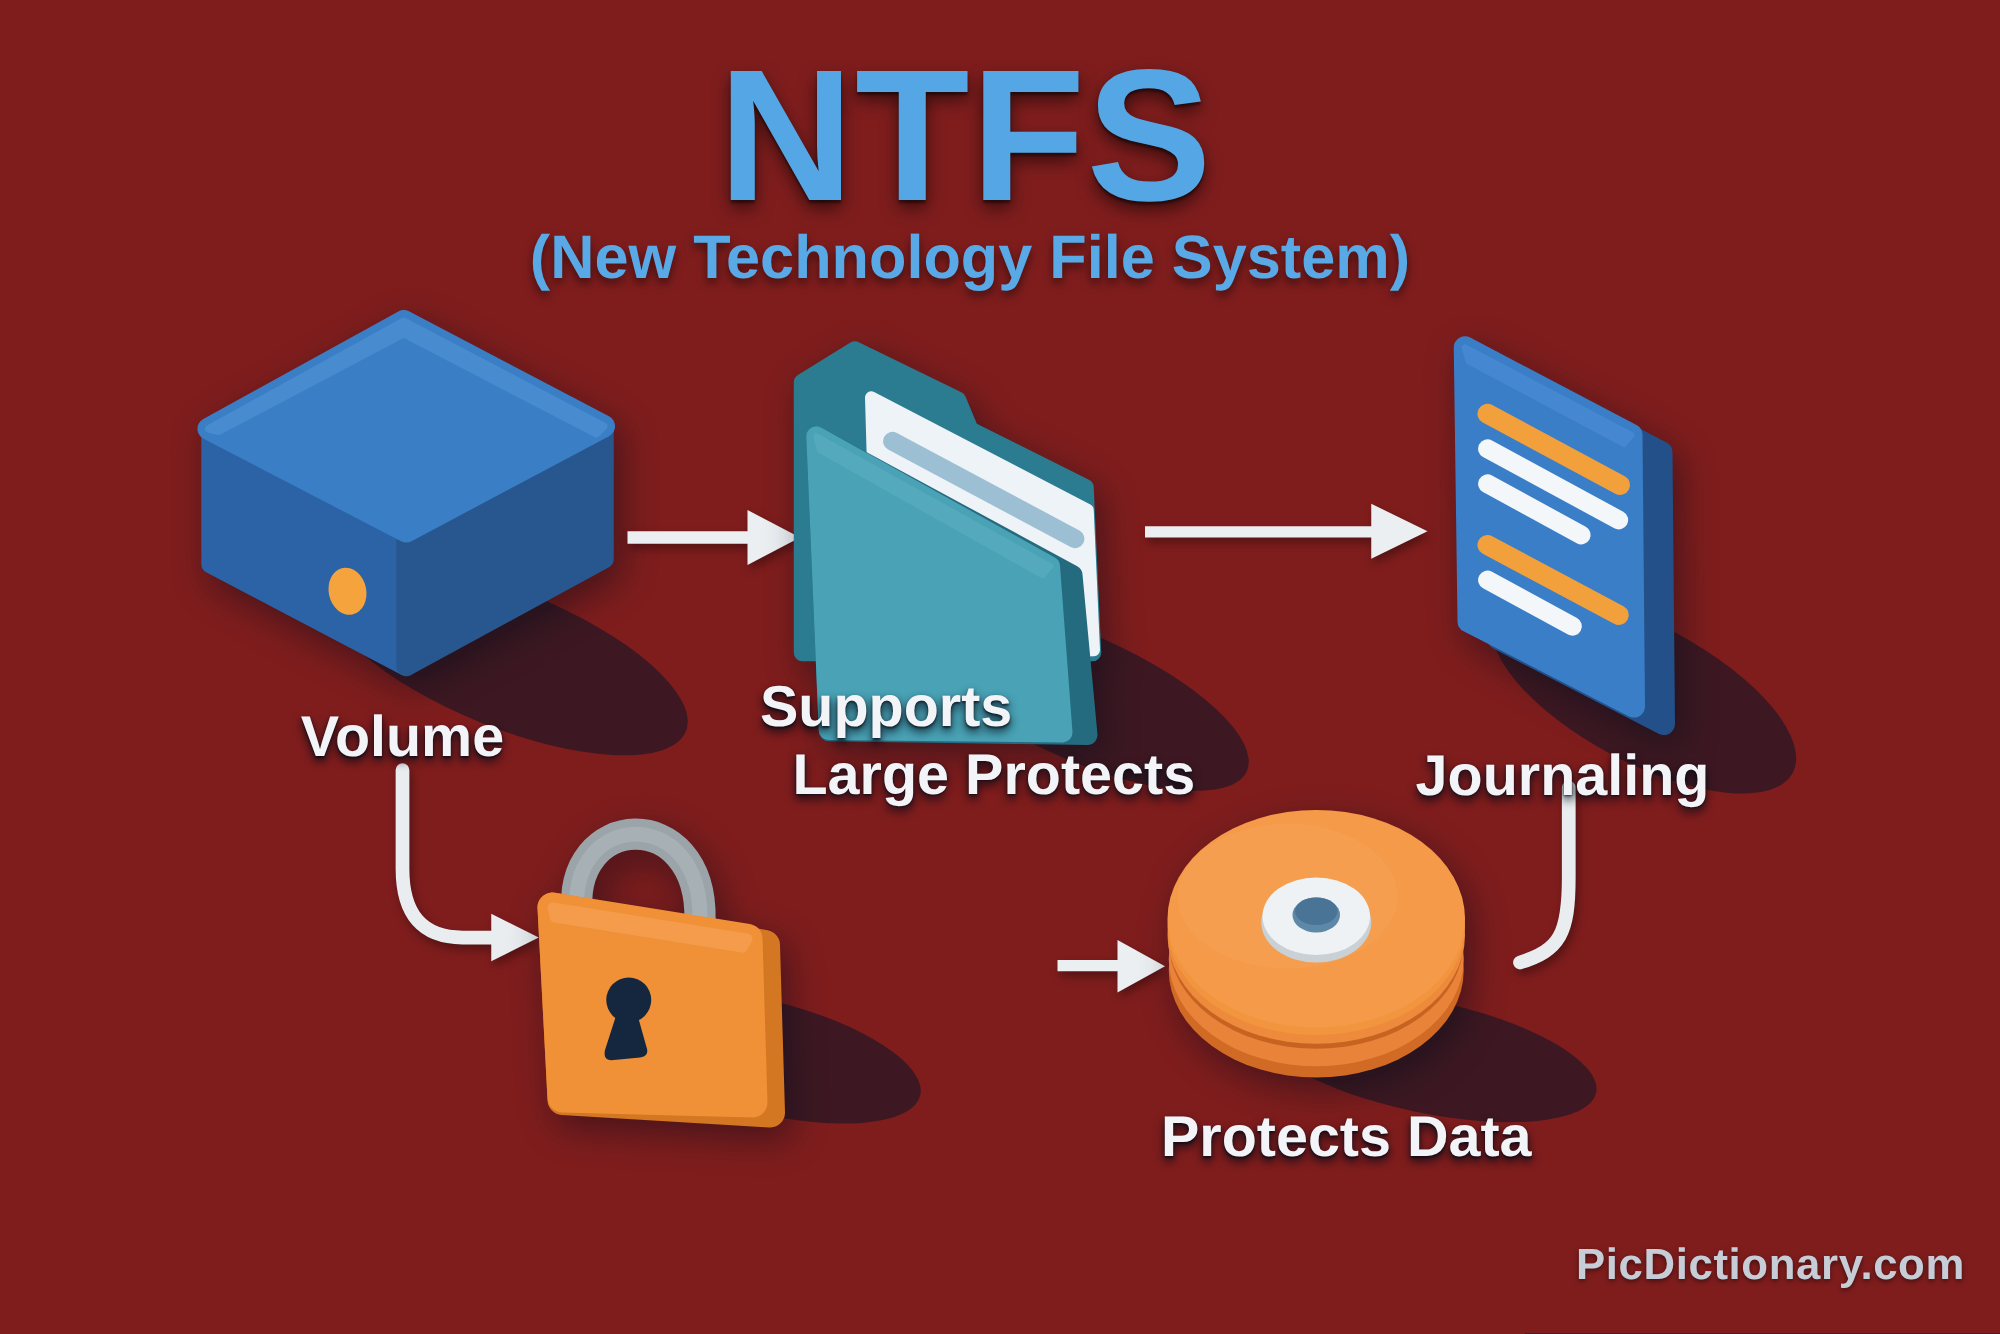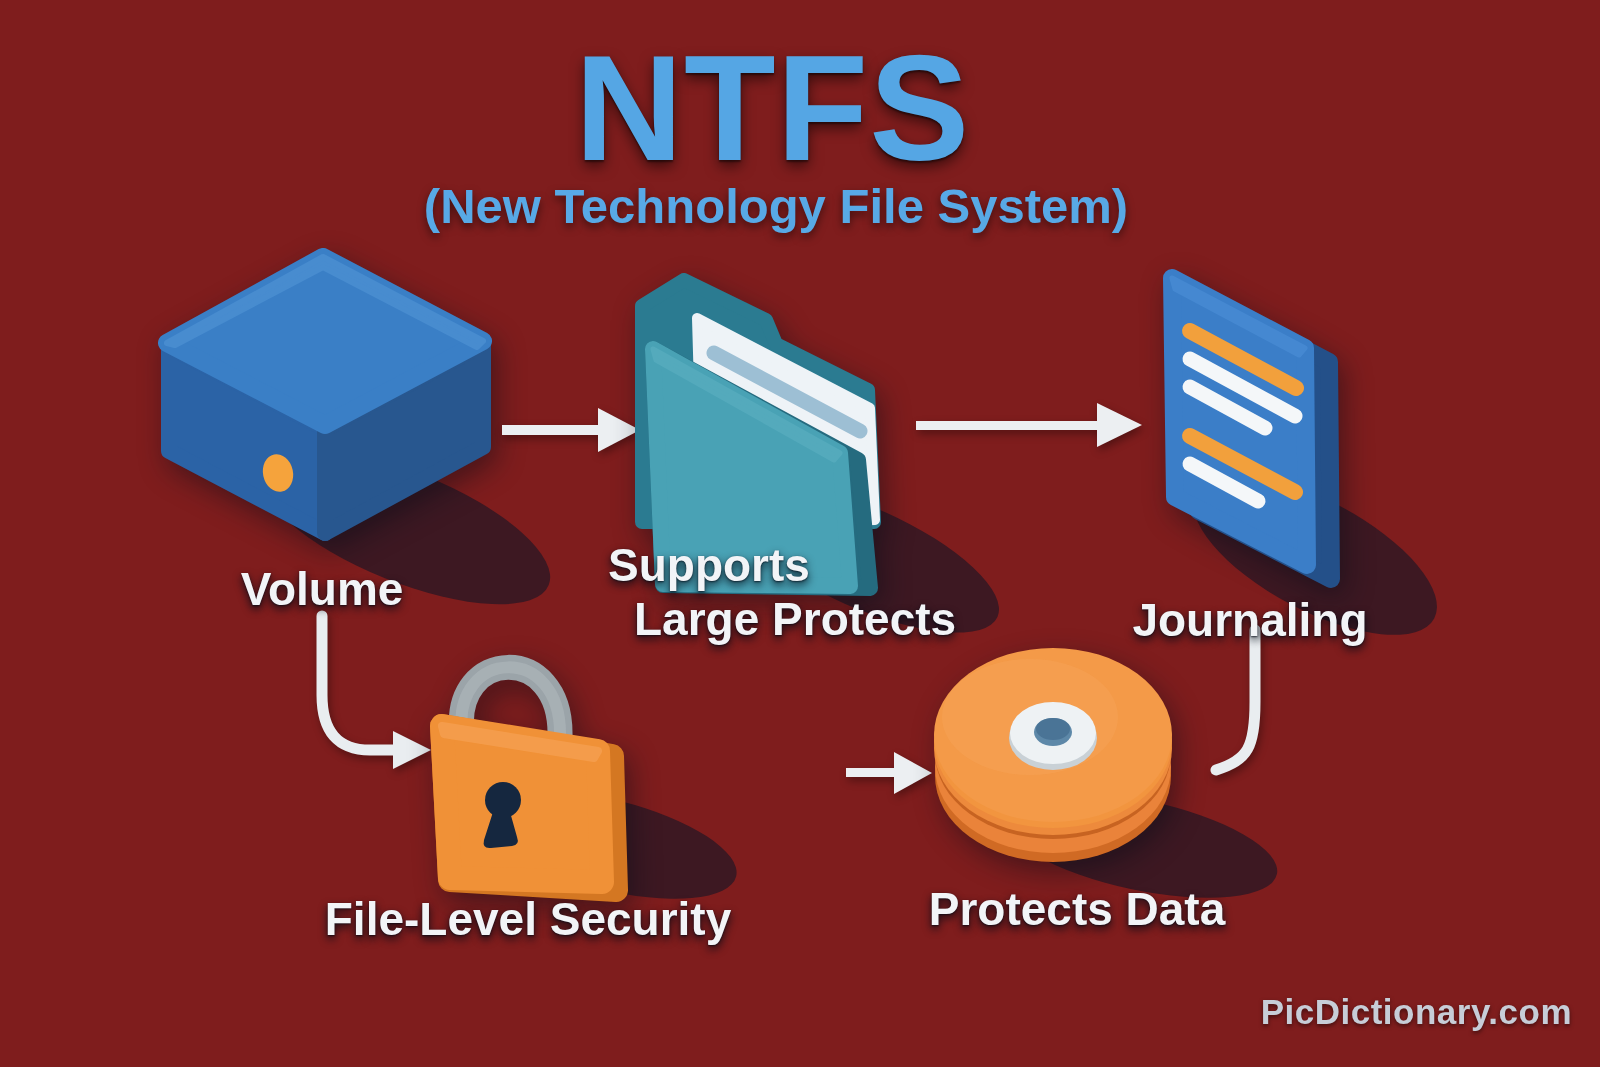--- a/index.html
+++ b/index.html
@@ -149,21 +149,20 @@
 
   <div class="abs label center" style="left:322px;top:562px;">Volume</div>
 
   <div class="abs label" style="left:563px;top:538px;margin-left:45px;">
     <span class="block">Supports</span>
     <span class="line2-indent">Large Protects</span>
   </div>
 
   <div class="abs label center" style="left:1250px;top:562px;margin-top:31px;">Journaling</div>
 
-  <div class="abs label center" style="left:528px;top:892px;">File-Level Security</div>
 
   <div class="abs label center" style="left:1077px;top:882px;">
     <span class="block">Protects Data</span>
   </div>
 
   <div class="abs watermark">PicDictionary.com</div>
 
 </div>
 
 </body></html>

